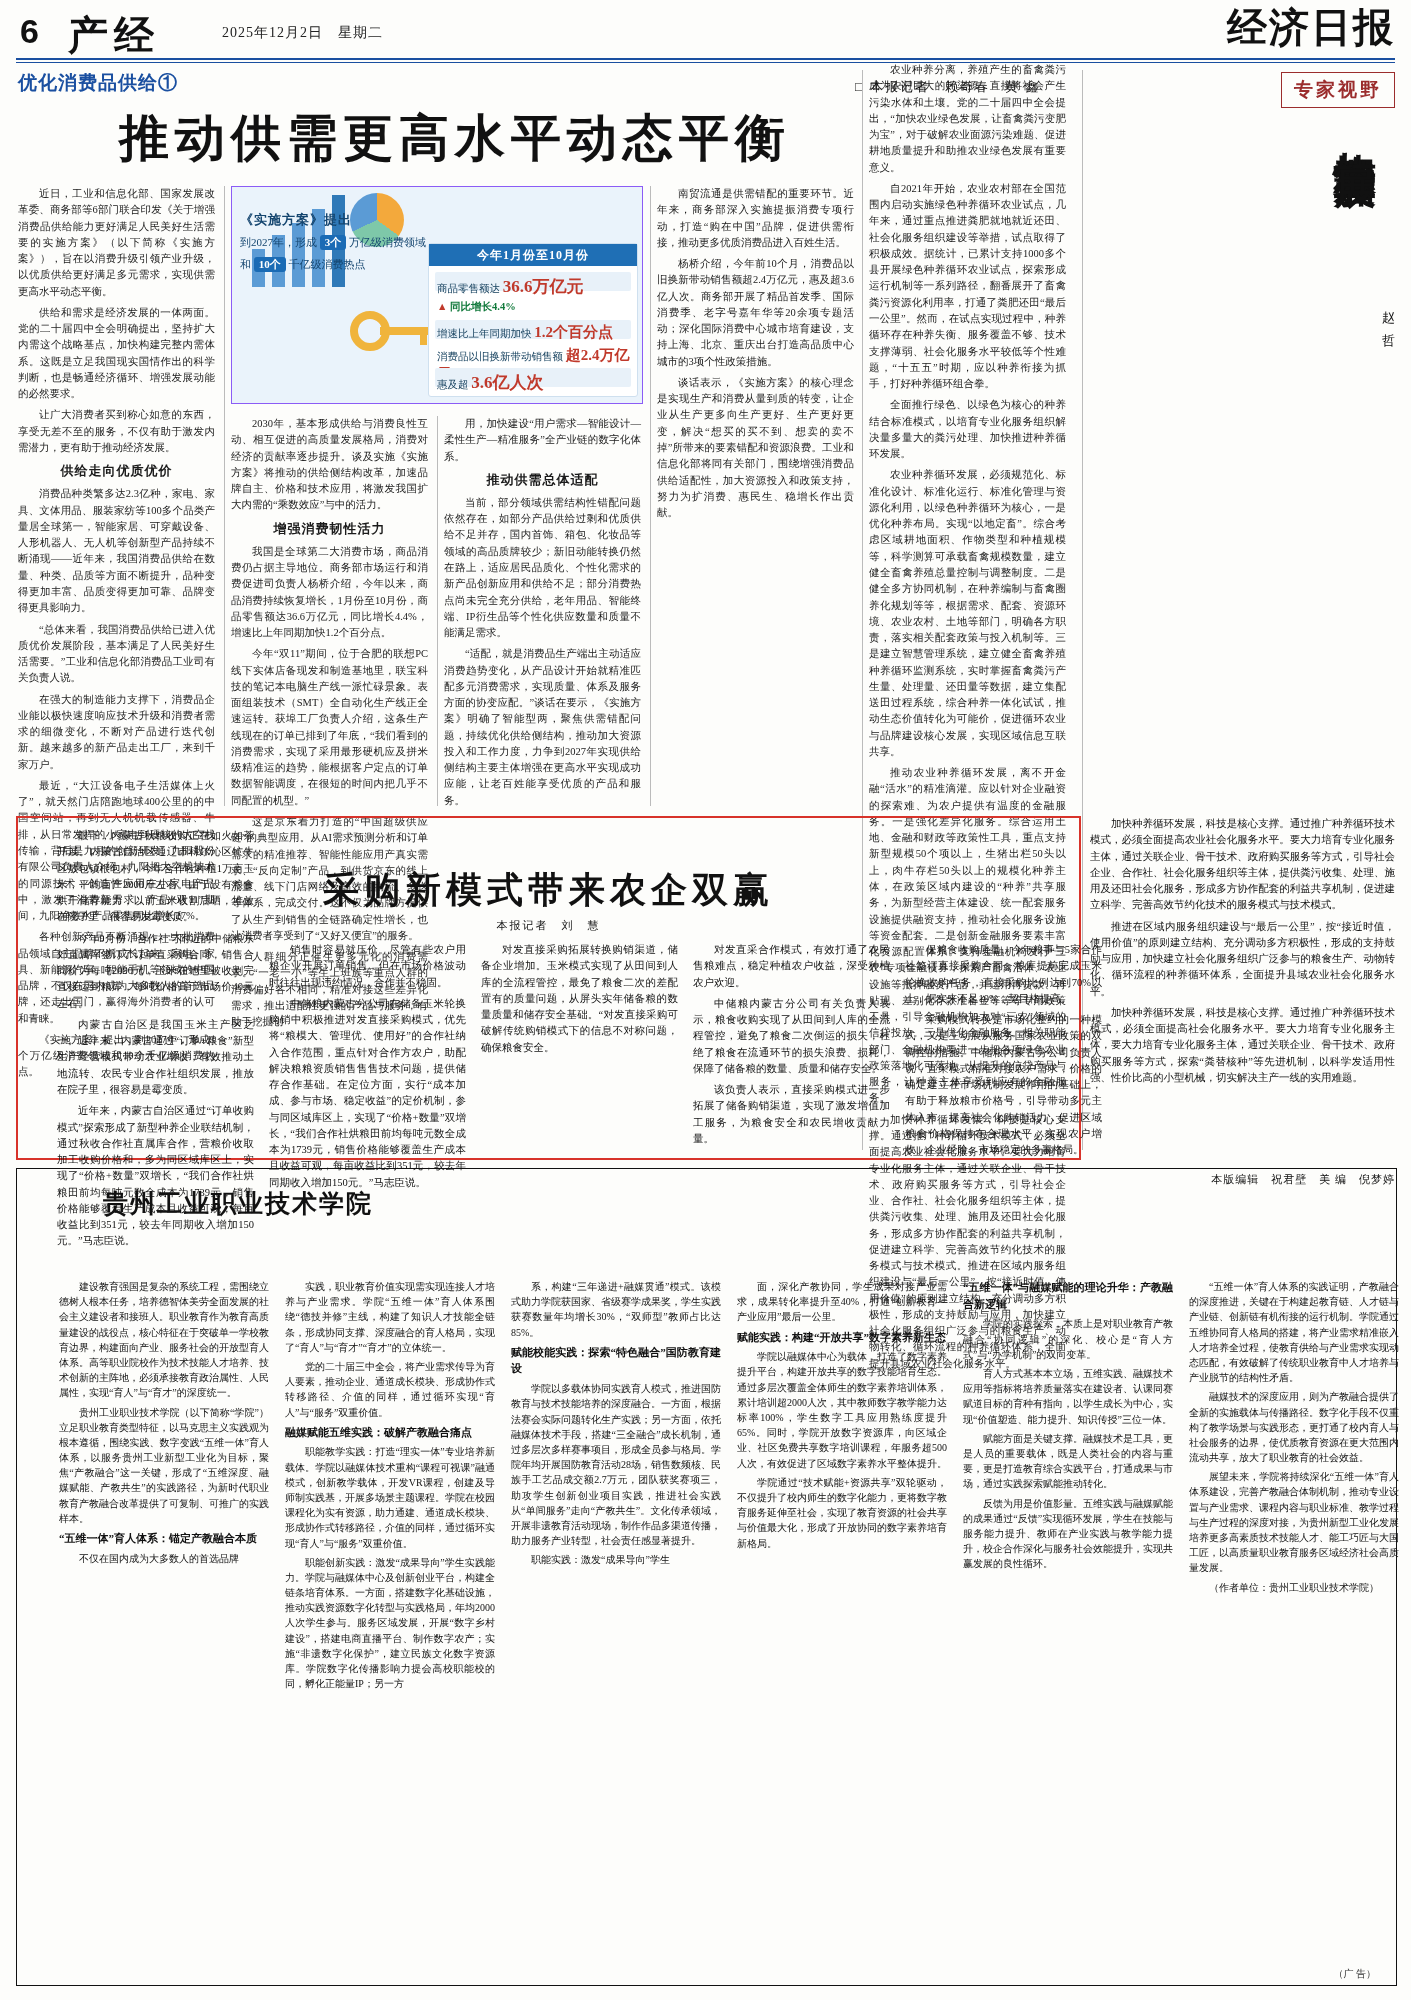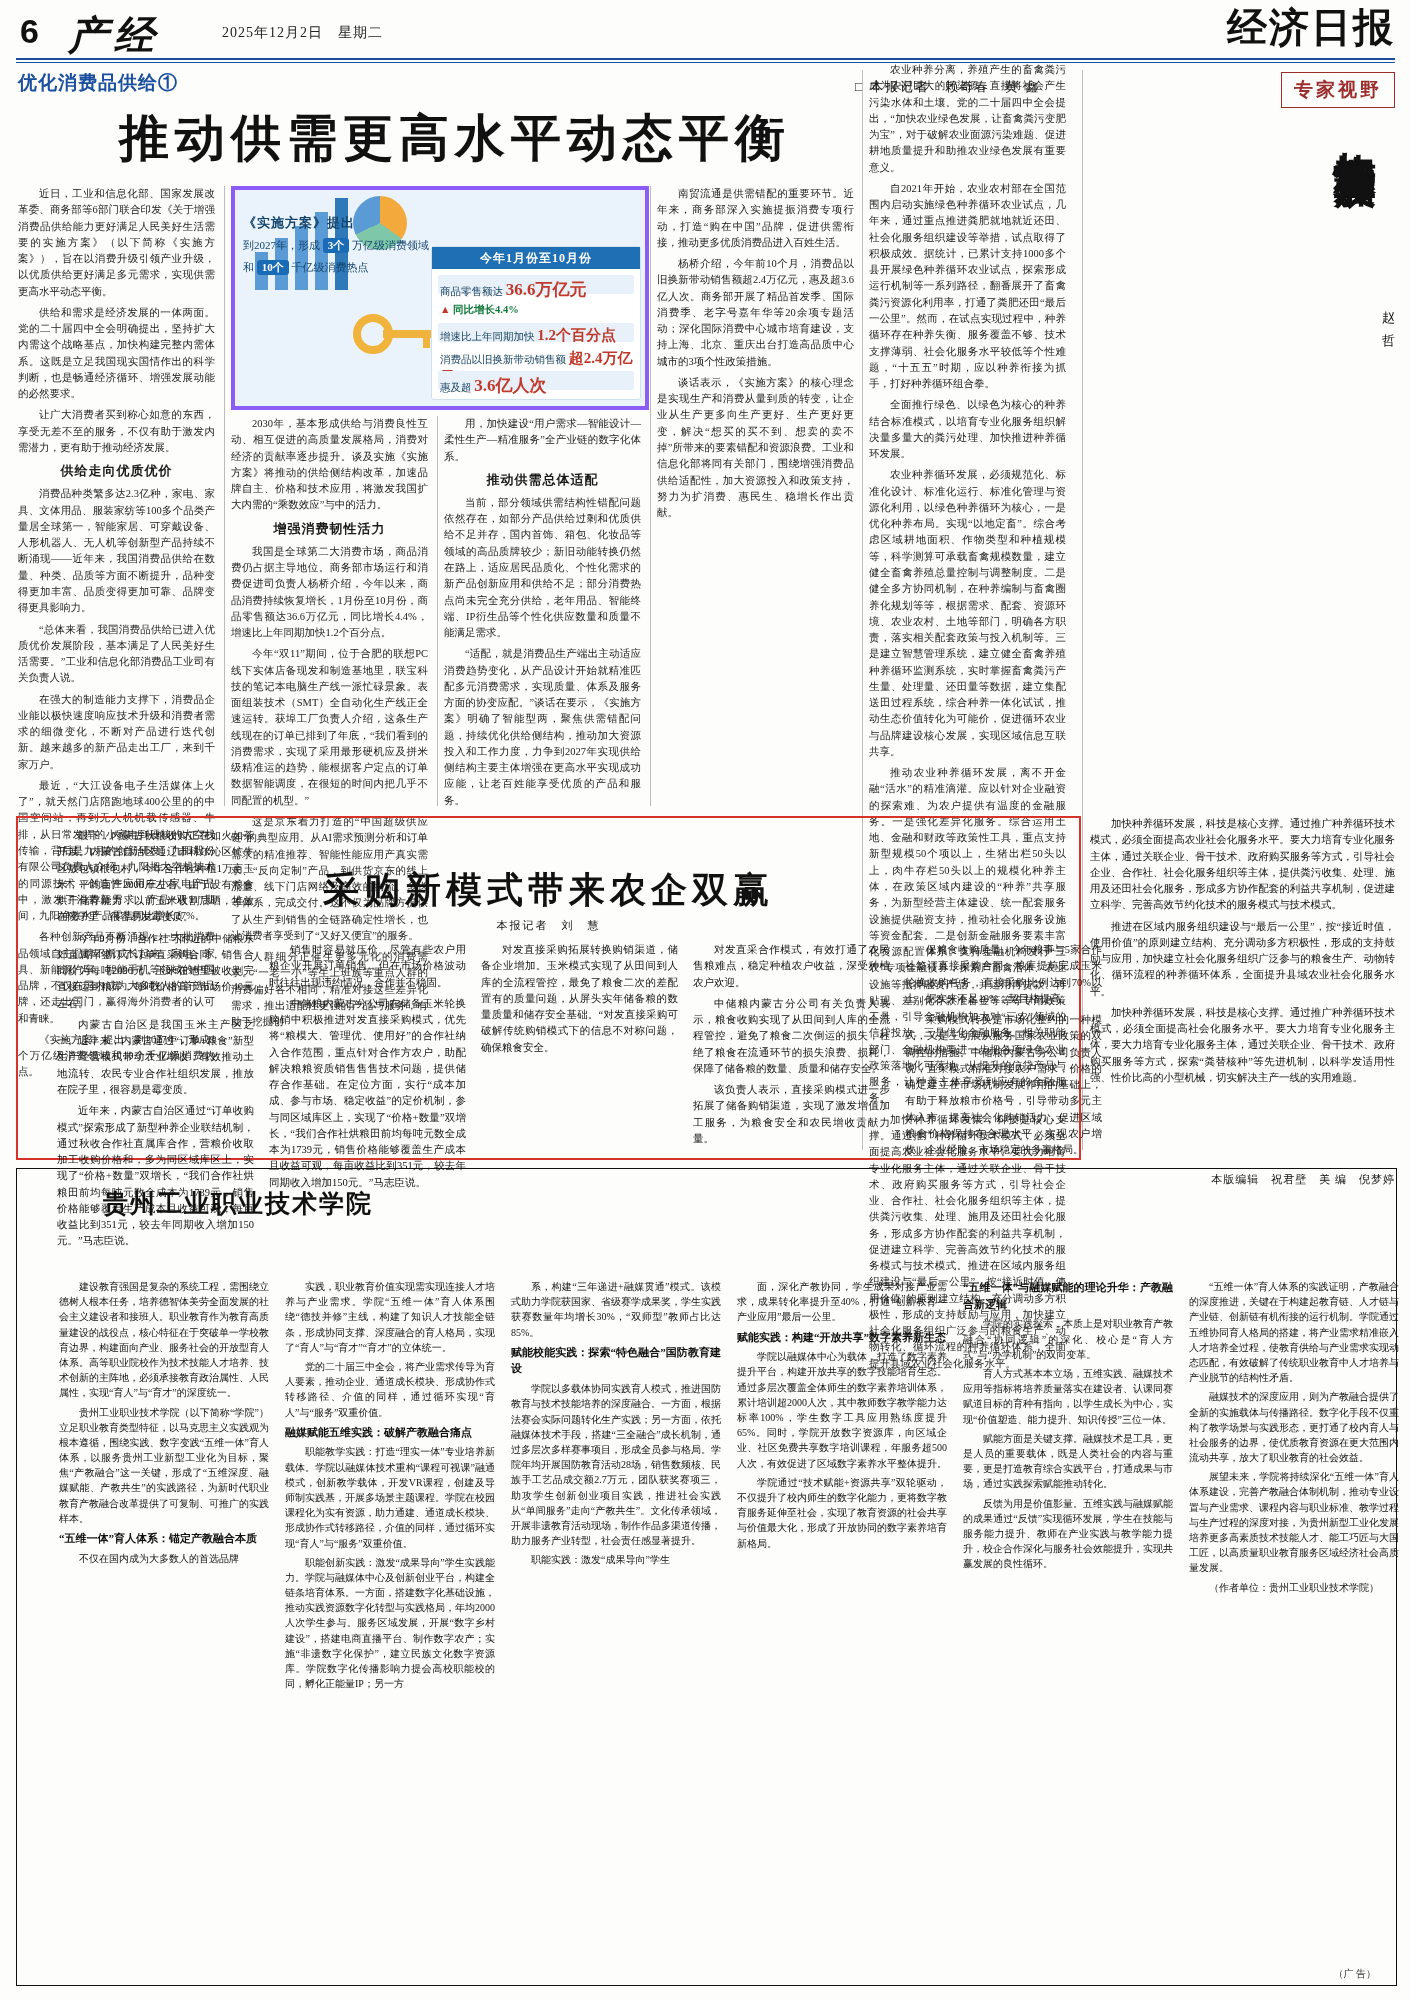--- a/index.html
+++ b/index.html
@@ -2,21 +2,21 @@
 <html><head>
 <meta charset="utf-8">
 <style>
   html,body{margin:0;padding:0;background:#fff;}
   body{width:1411px;height:2000px;font-family:"Liberation Serif",serif;color:#111;position:relative;overflow:hidden;}
   .page{position:relative;width:1411px;height:2000px;background:#fdfdfb;}
 
   
   .masthead{position:absolute;left:0;top:0;width:1411px;height:60px;}
   .pagenum{position:absolute;left:20px;top:12px;font-size:34px;font-weight:bold;font-family:"Liberation Sans",sans-serif;}
-  .section-name{position:absolute;left:68px;top:8px;font-size:40px;font-weight:bold;letter-spacing:6px;font-family:"DejaVu Serif",serif;font-style:italic;}
+  .section-name{position:absolute;left:68px;top:8px;font-size:40px;font-weight:bold;letter-spacing:6px;font-family:"DejaVu Serif",serif;}
   .date-line{position:absolute;left:222px;top:24px;font-size:14px;color:#222;letter-spacing:1px;}
   .paper-name{position:absolute;right:16px;top:0;font-size:40px;font-weight:bold;letter-spacing:2px;color:#111;font-family:"DejaVu Serif",serif;}
   .rule-top{position:absolute;left:16px;top:58px;width:1379px;height:2px;background:#1a4fa0;}
   .rule-top2{position:absolute;left:16px;top:62px;width:1379px;height:1px;background:#1a4fa0;}
 
   
   .col-label{position:absolute;left:18px;top:70px;font-size:19px;color:#1a4fa0;font-weight:bold;letter-spacing:1px;}
   .byline-top{position:absolute;left:855px;top:78px;font-size:13px;letter-spacing:2px;}
 
   .headline{position:absolute;left:60px;top:105px;width:790px;text-align:center;font-size:50px;font-weight:bold;letter-spacing:6px;font-family:"DejaVu Serif",serif;}
@@ -26,21 +26,21 @@
   .artcol p{margin:0 0 5px 0;text-indent:21px;}
   .subhead{font-weight:bold;font-size:13px;text-align:center;text-indent:0 !important;margin:9px 0 6px 0;letter-spacing:1px;}
 
   .c1{left:18px;top:186px;width:197px;height:620px;}
   .c2{left:231px;top:416px;width:197px;height:390px;}
   .c3{left:444px;top:416px;width:197px;height:390px;}
   .c4{left:657px;top:186px;width:197px;height:620px;}
   .c5{left:869px;top:62px;width:197px;height:745px;}
 
   
-  .info{position:absolute;left:231px;top:186px;width:410px;height:216px;background:#eaf3fb;border:4px solid #8b5cf6;overflow:hidden;}
+  .info{position:absolute;left:231px;top:186px;width:410px;height:216px;background:#eaf3fb;border:1px solid #8b5cf6;overflow:hidden;}
   .info .chartbox{position:absolute;left:6px;top:6px;width:170px;height:110px;}
   .bar{position:absolute;bottom:16px;width:13px;background:#5b9bd5;}
   .pie{position:absolute;right:12px;top:10px;width:54px;height:54px;border-radius:50%;background:conic-gradient(#f3a93c 0 35%, #7ec8a9 35% 68%, #5b9bd5 68% 100%);}
   .infotitle{position:absolute;left:8px;top:24px;font-size:13px;font-weight:bold;color:#14456f;letter-spacing:1px;}
   .infoline{position:absolute;font-size:11px;color:#14456f;}
   .badge{display:inline-block;background:#1a6bb5;color:#fff;border-radius:3px;padding:0 5px;font-weight:bold;}
   .key{position:absolute;left:118px;top:120px;width:96px;height:64px;}
   .rightpanel{position:absolute;left:196px;top:56px;width:208px;height:152px;background:#fff;border:1px solid #cfe0ef;border-radius:3px;}
   .rphead{position:absolute;left:0;top:0;width:208px;height:22px;background:#1f6fb5;color:#fff;font-size:12px;font-weight:bold;text-align:center;line-height:22px;letter-spacing:1px;}
   .rprow{position:absolute;left:8px;font-size:10.5px;color:#17425f;}

